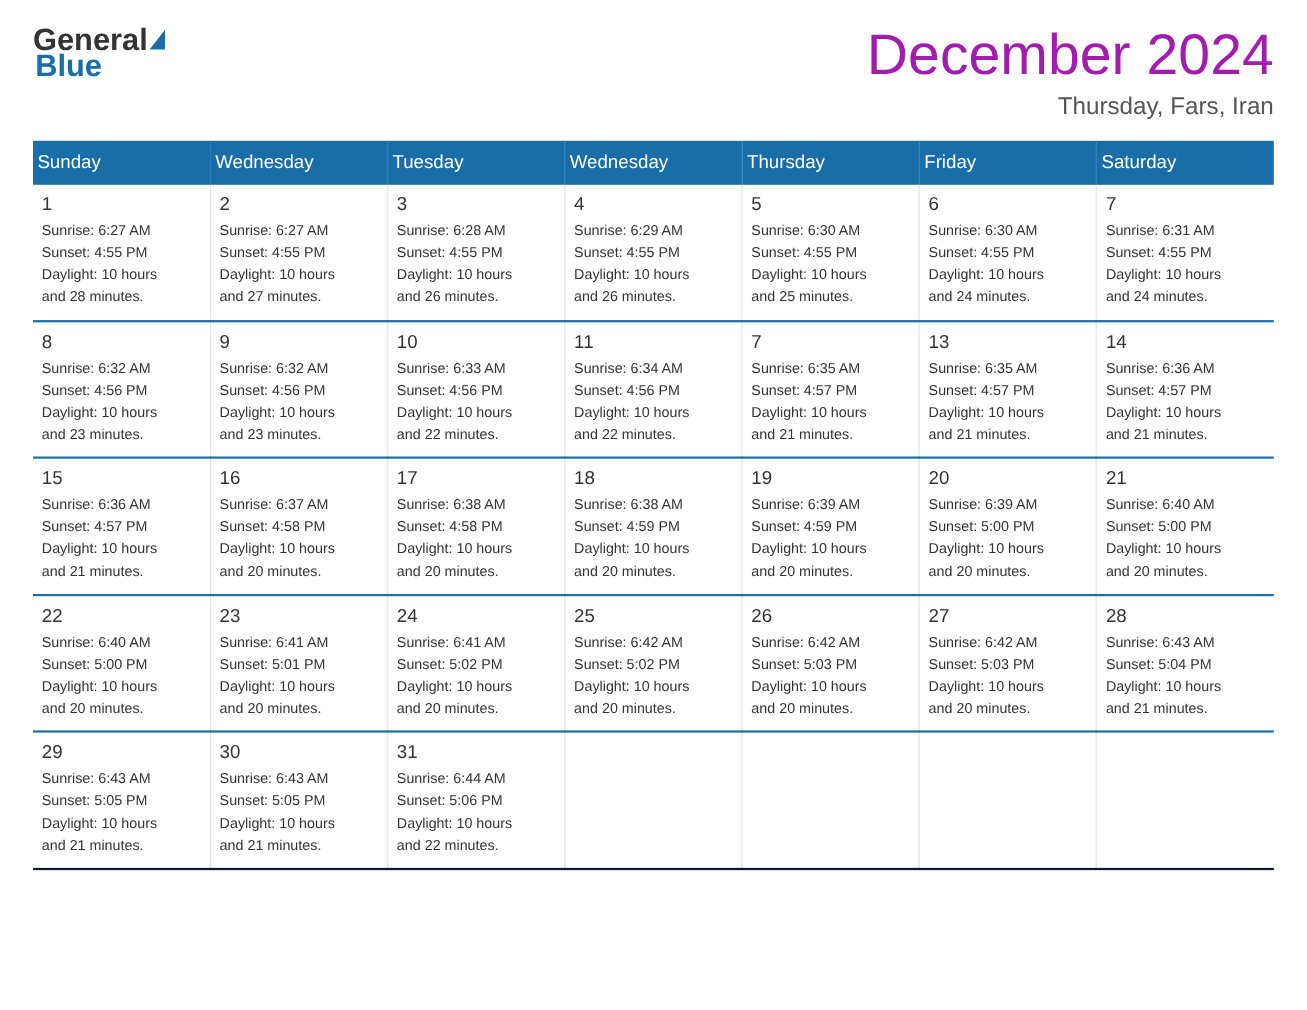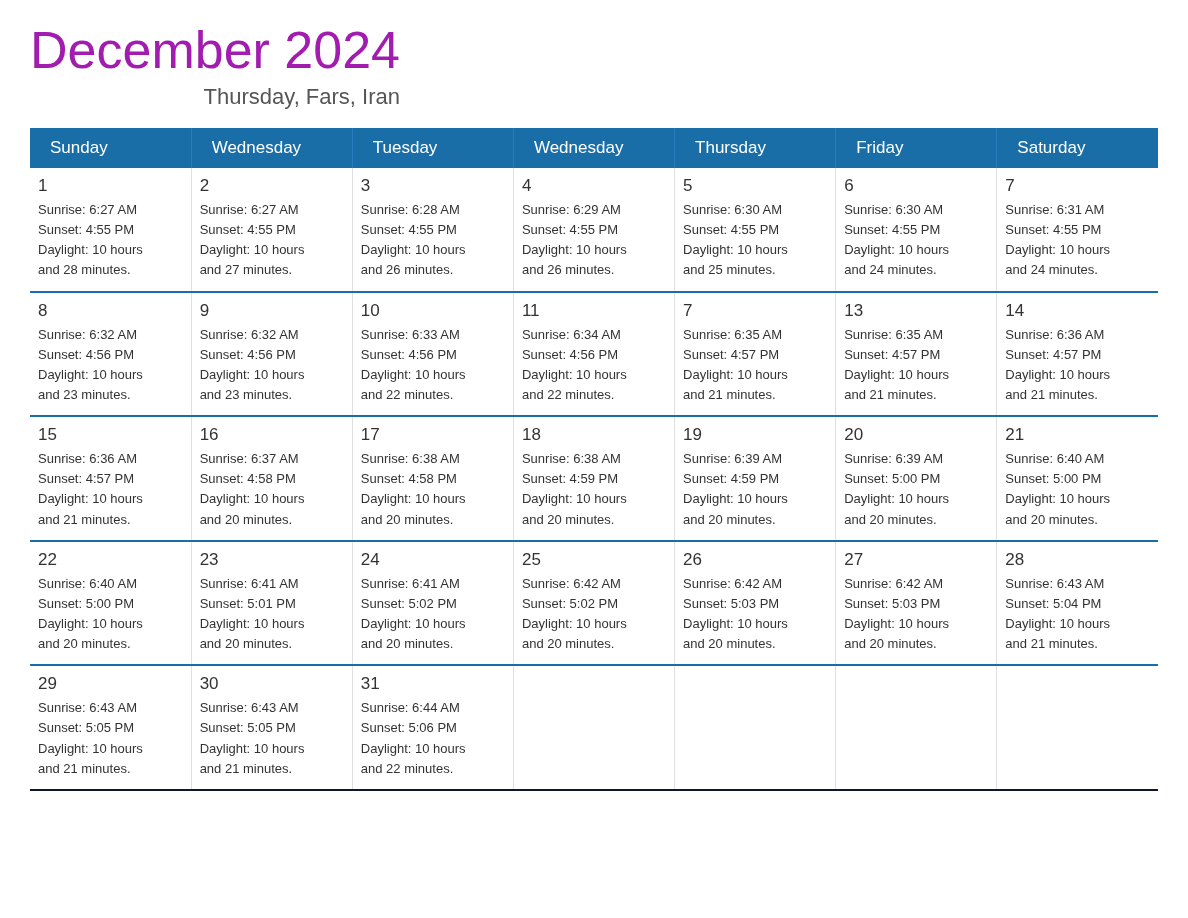--- a/index.html
+++ b/index.html
@@ -44,21 +44,21 @@
     .month-title { font-size: 52px; font-weight: 300; color: #a21caf; }
     .location { font-size: 22px; color: #555; margin-top: 4px; }
     table {
       width: 100%;
       border-collapse: collapse;
       table-layout: fixed;
     }
     thead tr th {
       background-color: #1a6ea8;
       color: #ffffff;
-      padding: 10px 20px;
+      padding: 10px 4px;
       text-align: left;
       font-size: 17px;
       font-weight: normal;
       border-right: 1px solid #2a7ec0;
     }
     thead tr th:last-child { border-right: none; }
     tbody tr {
       border-bottom: 2px solid #1a6ea8;
     }
     tbody tr td {
@@ -80,20 +80,27 @@
       font-size: 13px;
       line-height: 1.55;
       color: #333;
     }
     tbody tr:last-child { border-bottom: 2px solid #0f172a; }
   </style>
 </head>
 <body>
 
 <div class="header">
+  <div class="logo">
+    <div class="logo-text">
+      <span class="logo-general">General</span>
+      <span class="logo-triangle"></span>
+    </div>
+    <div class="logo-subtitle">Blue</div>
+  </div>
   <div class="title-section">
     <div class="month-title">December 2024</div>
     <div class="location">Thursday, Fars, Iran</div>
   </div>
 </div>
 
 <table>
   <thead>
     <tr>
     <th>Sunday</th>

